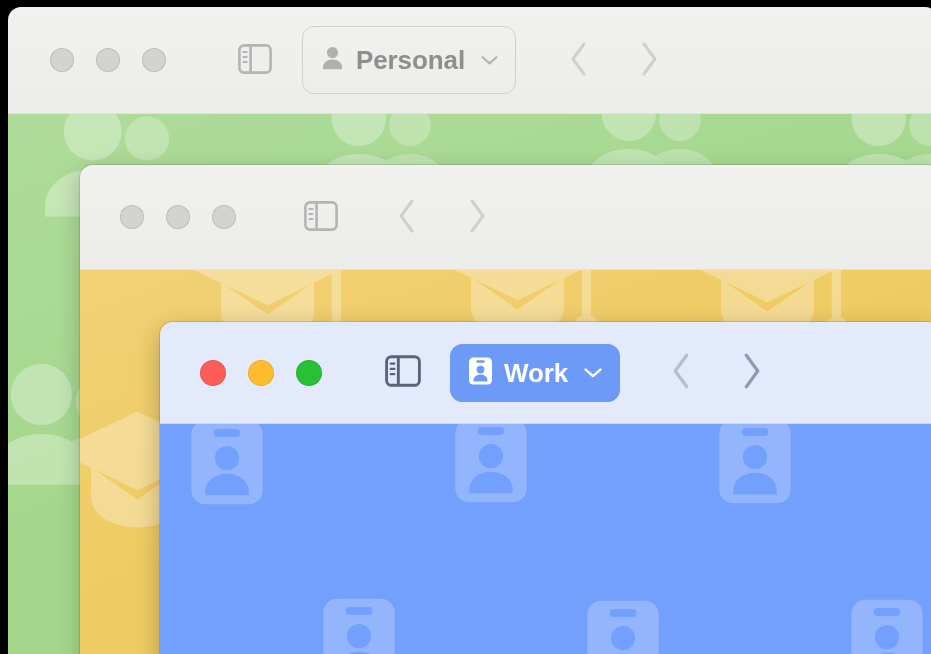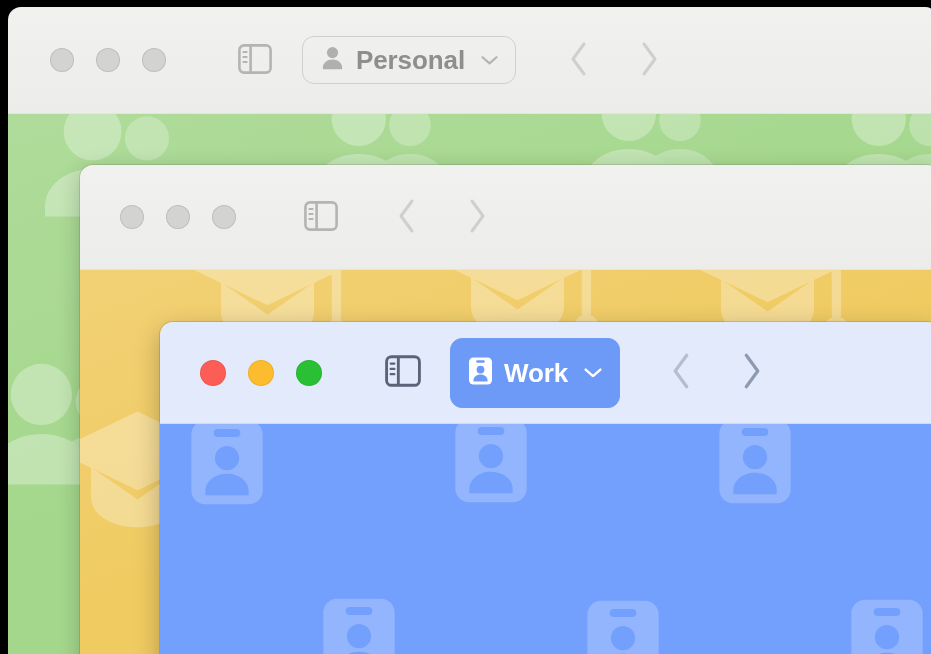--- a/index.html
+++ b/index.html
@@ -88,35 +88,35 @@
     background: transparent; border: none; cursor: default;
   }
   .win-school .sidebar-btn { margin-left: 62px; }
   .win-work   .sidebar-btn { margin-left: 58px; }
 
   
   .profile-chip {
     display: flex;
     align-items: center;
     gap: 11px;
-    height: 48px;
+    height: 68px;
     padding: 0 16px 0 17px;
     border-radius: 12px;
     margin-left: 24px;
     white-space: nowrap;
   }
   .profile-chip.inactive {
     border: 1.6px solid #cfcfce;
     background: transparent;
   }
   .profile-chip.active {
     background: #6d99f7;
     border: 1.6px solid #6d99f7;
   }
-  .win-work .profile-chip { height: 70px; }
+  .win-work .profile-chip { height: 58px; }
 
   .profile-label {
     font-size: 26px;
     font-weight: 700;
     letter-spacing: -0.1px;
     line-height: 1;
   }
   .profile-chip.inactive .profile-label { color: #8e8e8d; }
   .profile-chip.active   .profile-label { color: #ffffff; }
 

